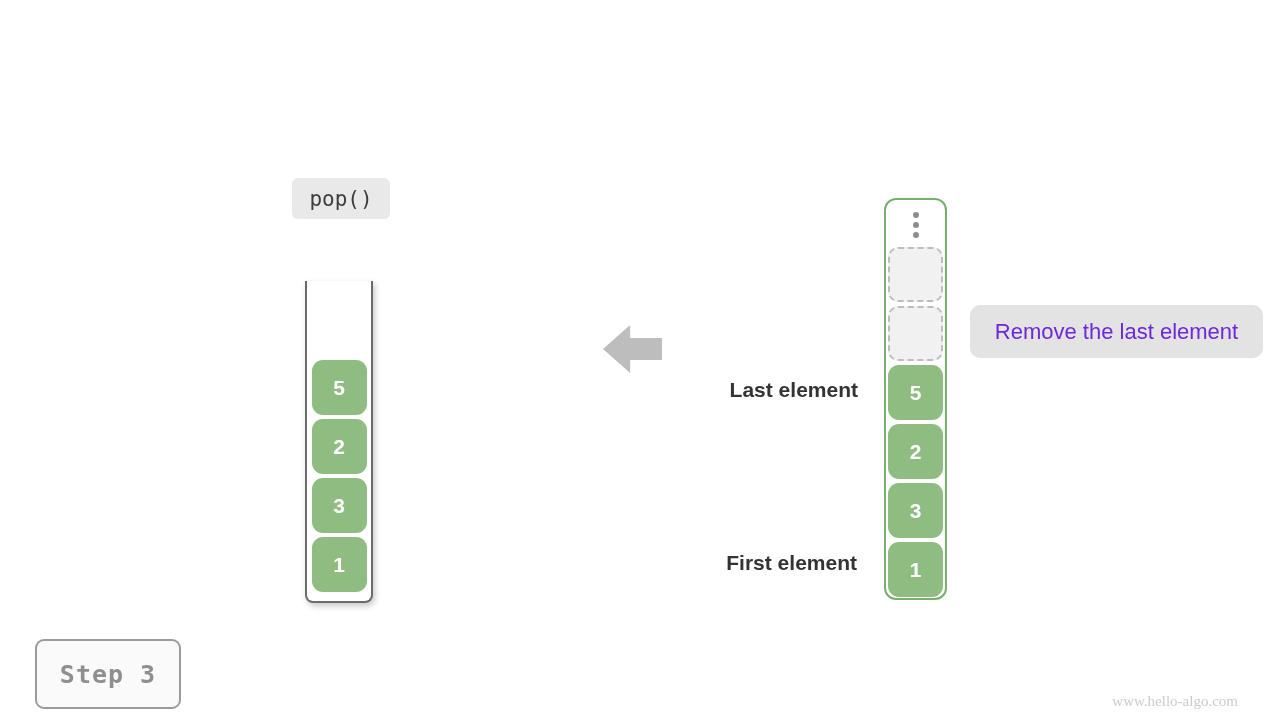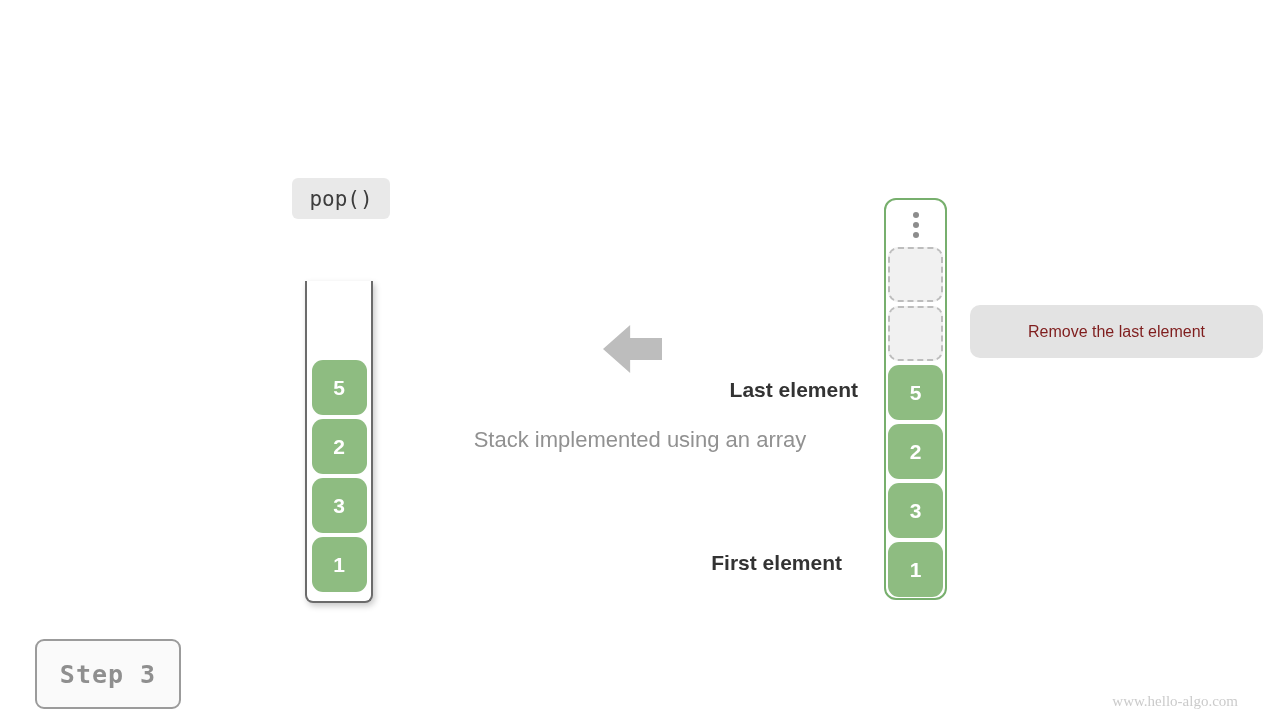--- a/index.html
+++ b/index.html
@@ -95,21 +95,21 @@
   
   .pointer-label {
     position: absolute;
     font-size: 21px;
     font-weight: bold;
     color: var(--label-dark);
     text-align: center;
     white-space: nowrap;
   }
   .pointer-label.last  { right: 422px; top: 378px; }
-  .pointer-label.first { right: 438px; top: 551px; }
+  .pointer-label.first { right: 423px; top: 551px; }
 
   
   .array-container {
     position: absolute;
     left: 884px; top: 198px;
     width: 63px; height: 402px;
     background: #ffffff;
     border: 2px solid var(--array-border);
     border-radius: 12px;
     display: flex;
@@ -142,22 +142,22 @@
   }
 
   
   .tooltip-bubble {
     position: absolute;
     left: 970px; top: 305px;
     width: 293px; height: 53px;
     background: var(--tooltip-bg);
     border-radius: 10px;
     display: flex; align-items: center; justify-content: center;
-    font-size: 16px;
-    color: #7f1d1d;
+    font-size: 22px;
+    color: #6d28d9;
     white-space: nowrap;
   }
 
   
   .step-chip {
     position: absolute;
     left: 35px; top: 639px;
     width: 146px; height: 70px;
     background: #fafafa;
     border: 2px solid var(--step-border);
@@ -188,21 +188,20 @@
 
   <div class="stack-container">
     <div class="cell">5</div>
     <div class="cell">2</div>
     <div class="cell">3</div>
     <div class="cell">1</div>
   </div>
 
   <div class="arrow-left"></div>
 
-  <div class="caption">Stack implemented using an array</div>
 
   <div class="pointer-label last">Last element</div>
   <div class="pointer-label first">First element</div>
 
   <div class="array-container">
     <div class="dots">
       <span class="dot"></span>
       <span class="dot"></span>
       <span class="dot"></span>
     </div>

